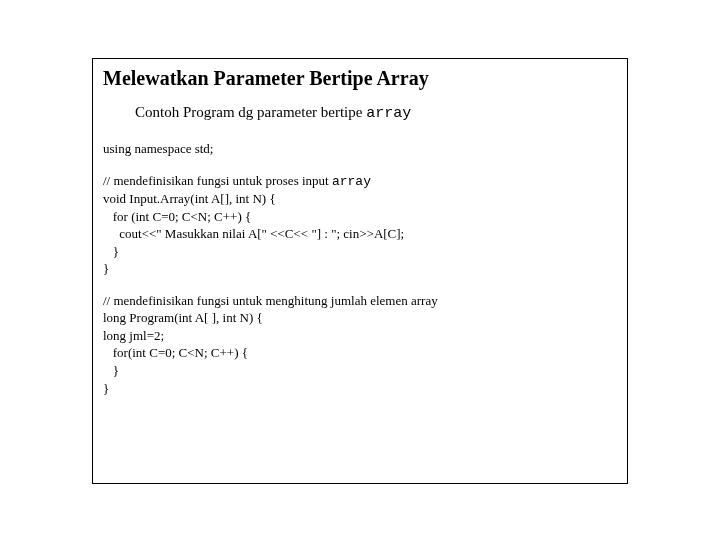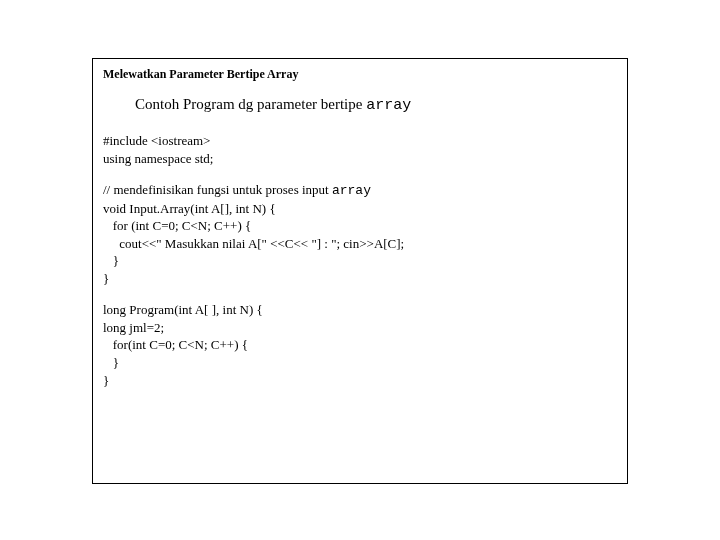--- a/index.html
+++ b/index.html
@@ -17,21 +17,21 @@
     .container {
       position: absolute;
       top: 58px;
       left: 92px;
       width: 536px;
       height: 426px;
       border: 1px solid #000;
       padding: 8px 10px;
     }
     .title {
-      font-size: 12px;
+      font-size: 20px;
       font-weight: bold;
       margin-bottom: 14px;
     }
     .subtitle {
       font-size: 15px;
       margin-bottom: 18px;
       margin-left: 32px;
     }
     .subtitle .mono {
       font-family: "Courier New", Courier, monospace;
@@ -55,34 +55,34 @@
 
 <div class="container">
 
   <div class="title">Melewatkan Parameter Bertipe Array</div>
 
   <div class="subtitle">
     <span>Contoh Program dg  parameter bertipe </span><span class="mono">array</span>
   </div>
 
   <div class="code-block">
-    <div class="code-line">#include &lt;iostream&gt;</div>
     <div class="code-line">using namespace std;</div>
   </div>
 
   <div class="code-block">
     <div class="code-line"><span>// mendefinisikan fungsi untuk proses input </span><span class="mono-inline">array</span></div>
     <div class="code-line">void Input.Array(int A[], int N) {</div>
     <div class="code-line">   for (int C=0; C&lt;N; C++) {</div>
     <div class="code-line">     cout&lt;&lt;" Masukkan nilai A[" &lt;&lt;C&lt;&lt; "] : "; cin&gt;&gt;A[C];</div>
     <div class="code-line">   }</div>
     <div class="code-line">}</div>
   </div>
 
   <div class="code-block">
+    <div class="code-line">// mendefinisikan fungsi untuk menghitung jumlah elemen array</div>
     <div class="code-line">long Program(int A[ ], int N) {</div>
     <div class="code-line">long jml=2;</div>
     <div class="code-line">   for(int C=0; C&lt;N; C++) {</div>
     <div class="code-line">   }</div>
     <div class="code-line">}</div>
   </div>
 
 </div>
 
 </body></html>

